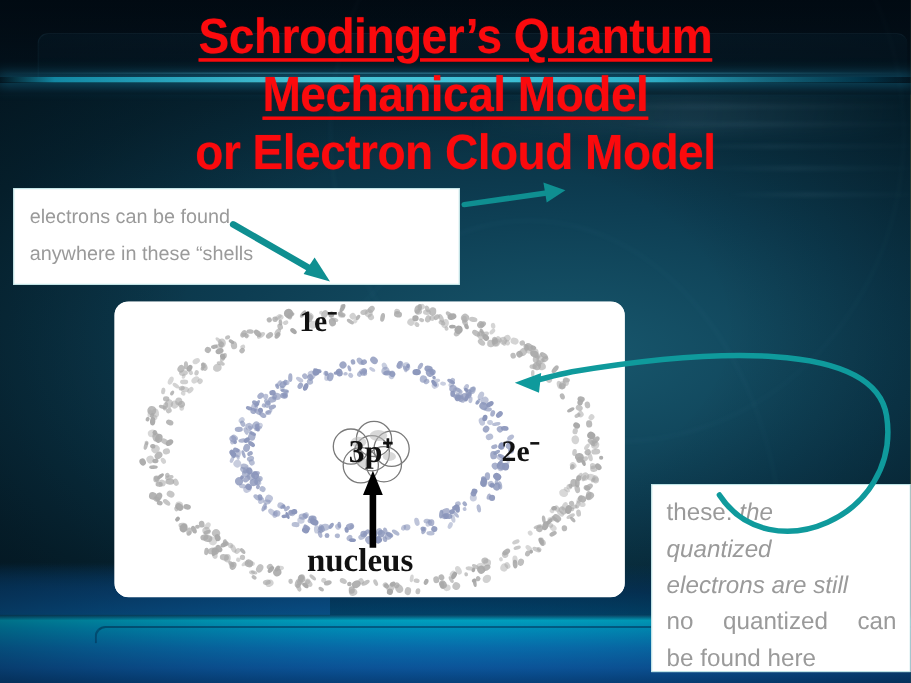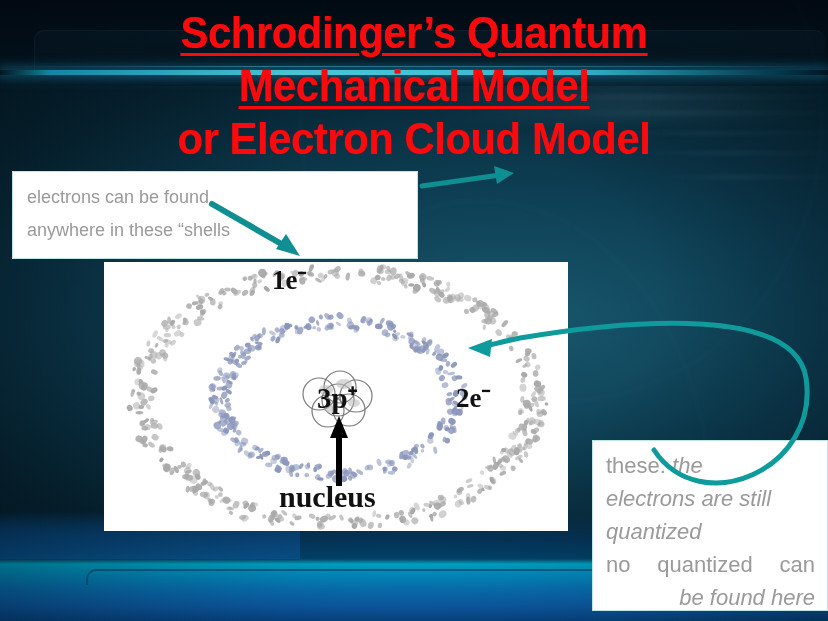--- a/index.html
+++ b/index.html
@@ -157,29 +157,30 @@
     width: 236px; height: 171px;
     padding: 8px 12px 0 13px;
     font-size: 22px;
     line-height: 33px;
   }
   #callout-note .em { font-style: italic; }
   #callout-note .just {
     text-align: justify;
     text-align-last: justify;
   }
-  #callout-note .last { text-align: right; font-style: italic; }
+  #callout-note .last { text-align: left; }
 
   
   #atom-figure {
     position: absolute;
-    left: 104px; top: 262px;
+    left: 104px; top: 274px;
     width: 464px; height: 269px;
     background: #ffffff;
     overflow: hidden;
+    border-radius: 13px;
   }
   #atom-figure svg { display: block; }
 
   .teal-arrow { position: absolute; overflow: visible; }
 </style>
 </head>
 <body>
 
 <div id="slide">
 
@@ -975,22 +976,22 @@
     </svg>
   </div>
 
   <div class="callout" id="callout-shells">
     <div>electrons can be found</div>
     <div>anywhere in these “shells</div>
   </div>
 
   <div class="callout" id="callout-note">
     <div><span>these: </span><span class="em">the</span></div>
+    <div class="em">quantized</div>
     <div class="em">electrons are still</div>
-    <div class="em">quantized</div>
     <div class="just">no  quantized  can</div>
     <div class="last">be found here</div>
   </div>
 
   <svg class="teal-arrow" style="left:0;top:0;width:828px;height:621px;">
 
     <g>
       <line x1="422" y1="186" x2="500" y2="175" stroke="#0f8f91" stroke-width="5" stroke-linecap="round"></line>
       <polygon points="514,173 494,166 497,184" fill="#0f8f91"></polygon>
     </g>

